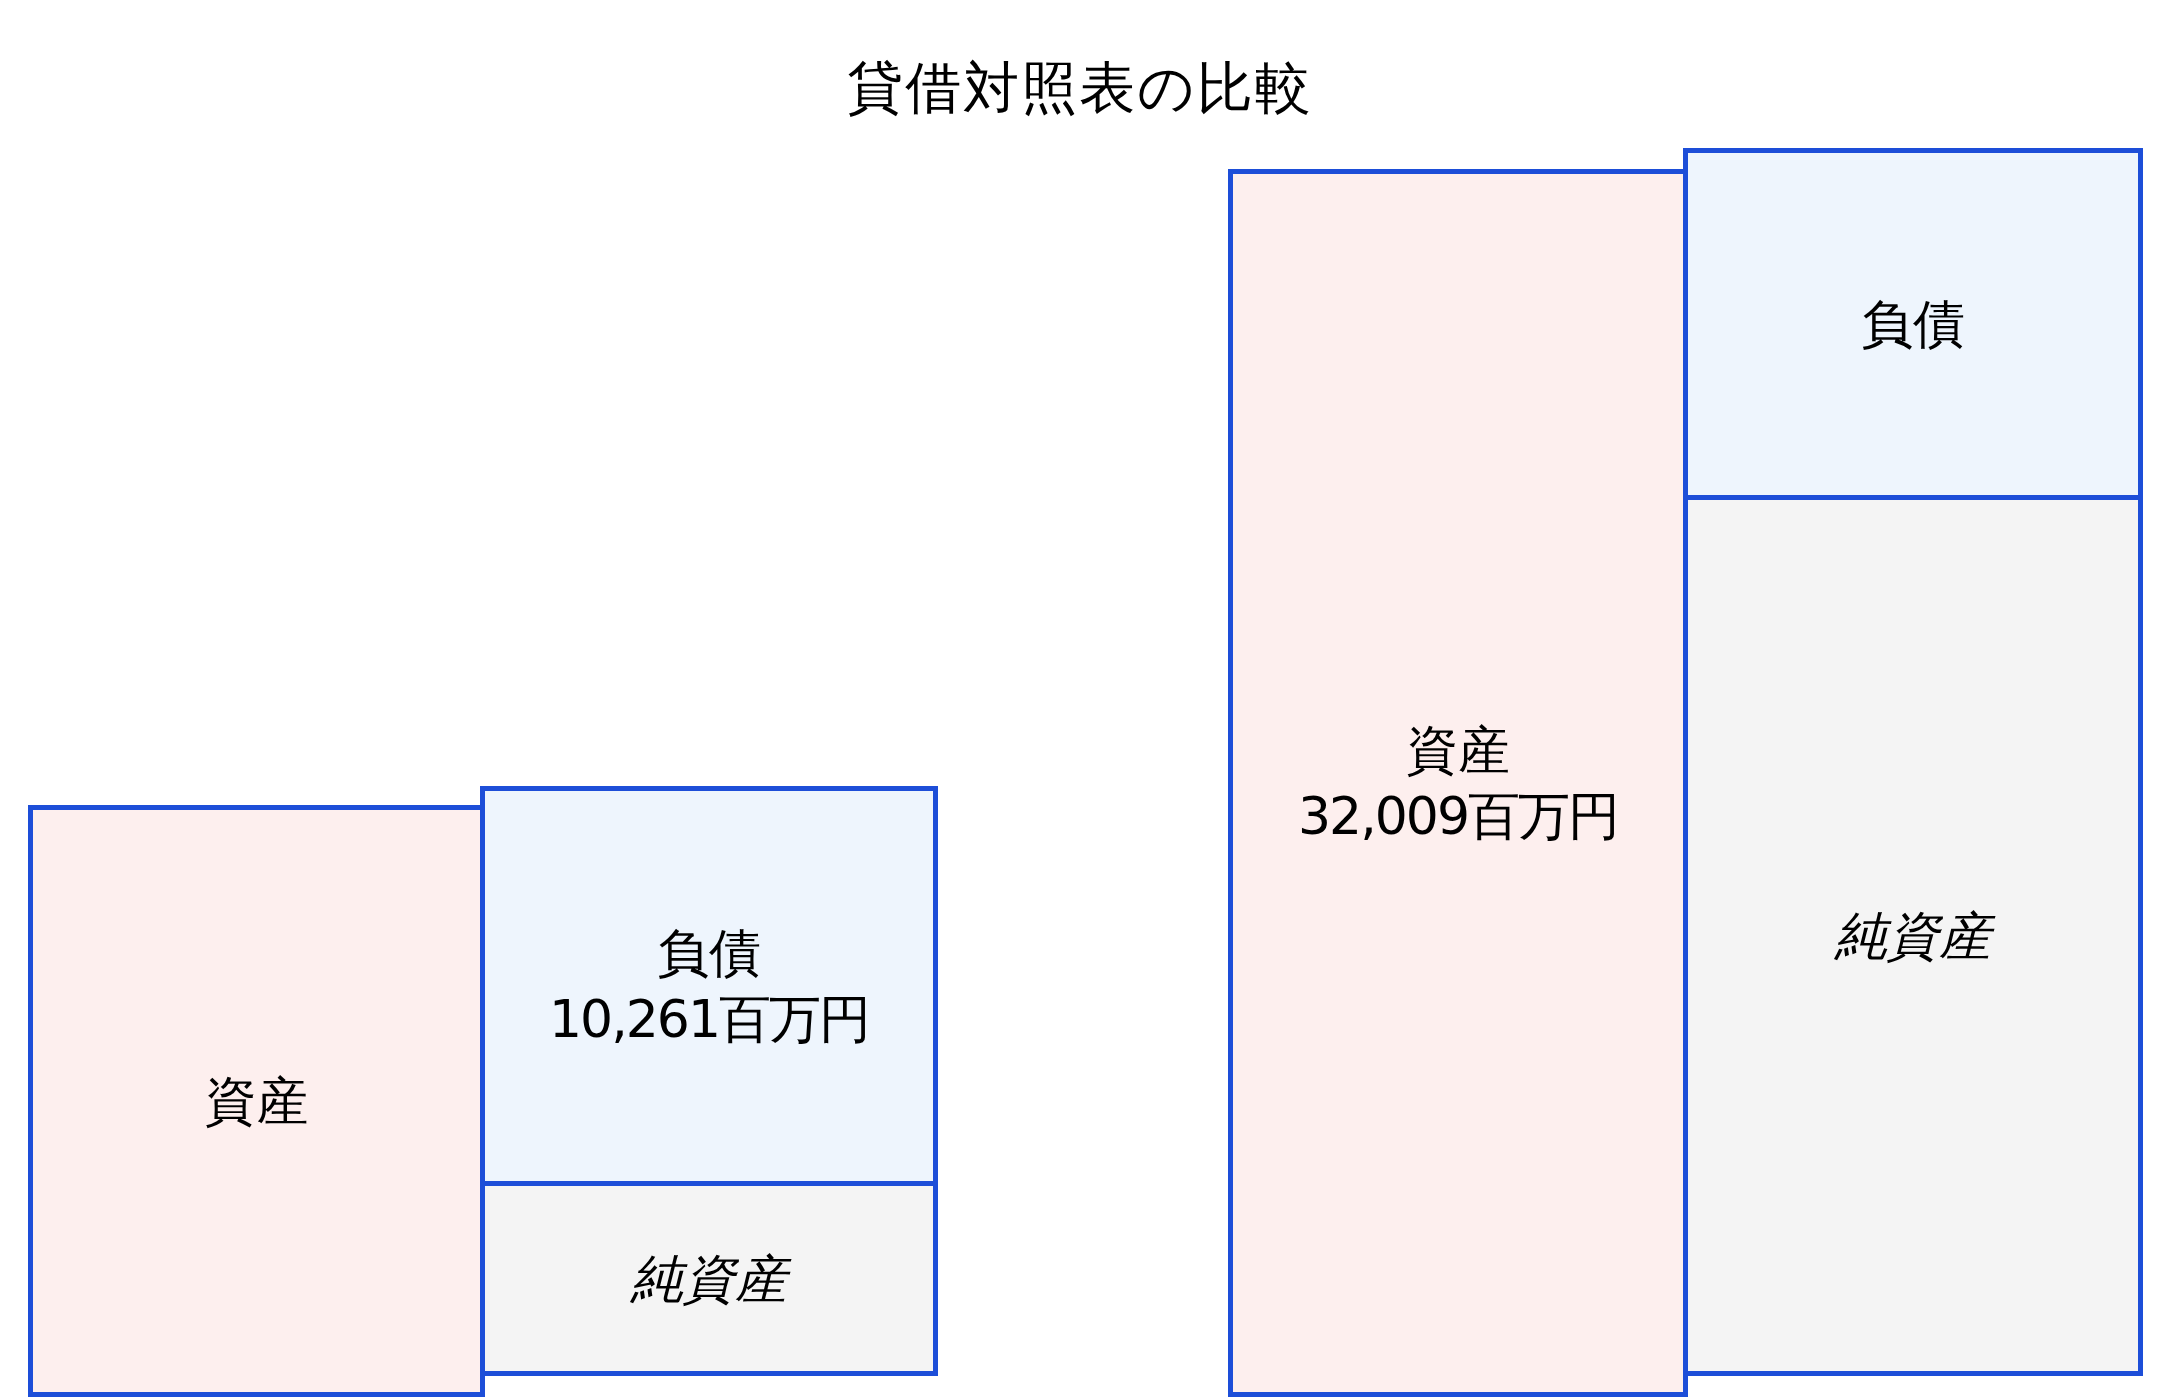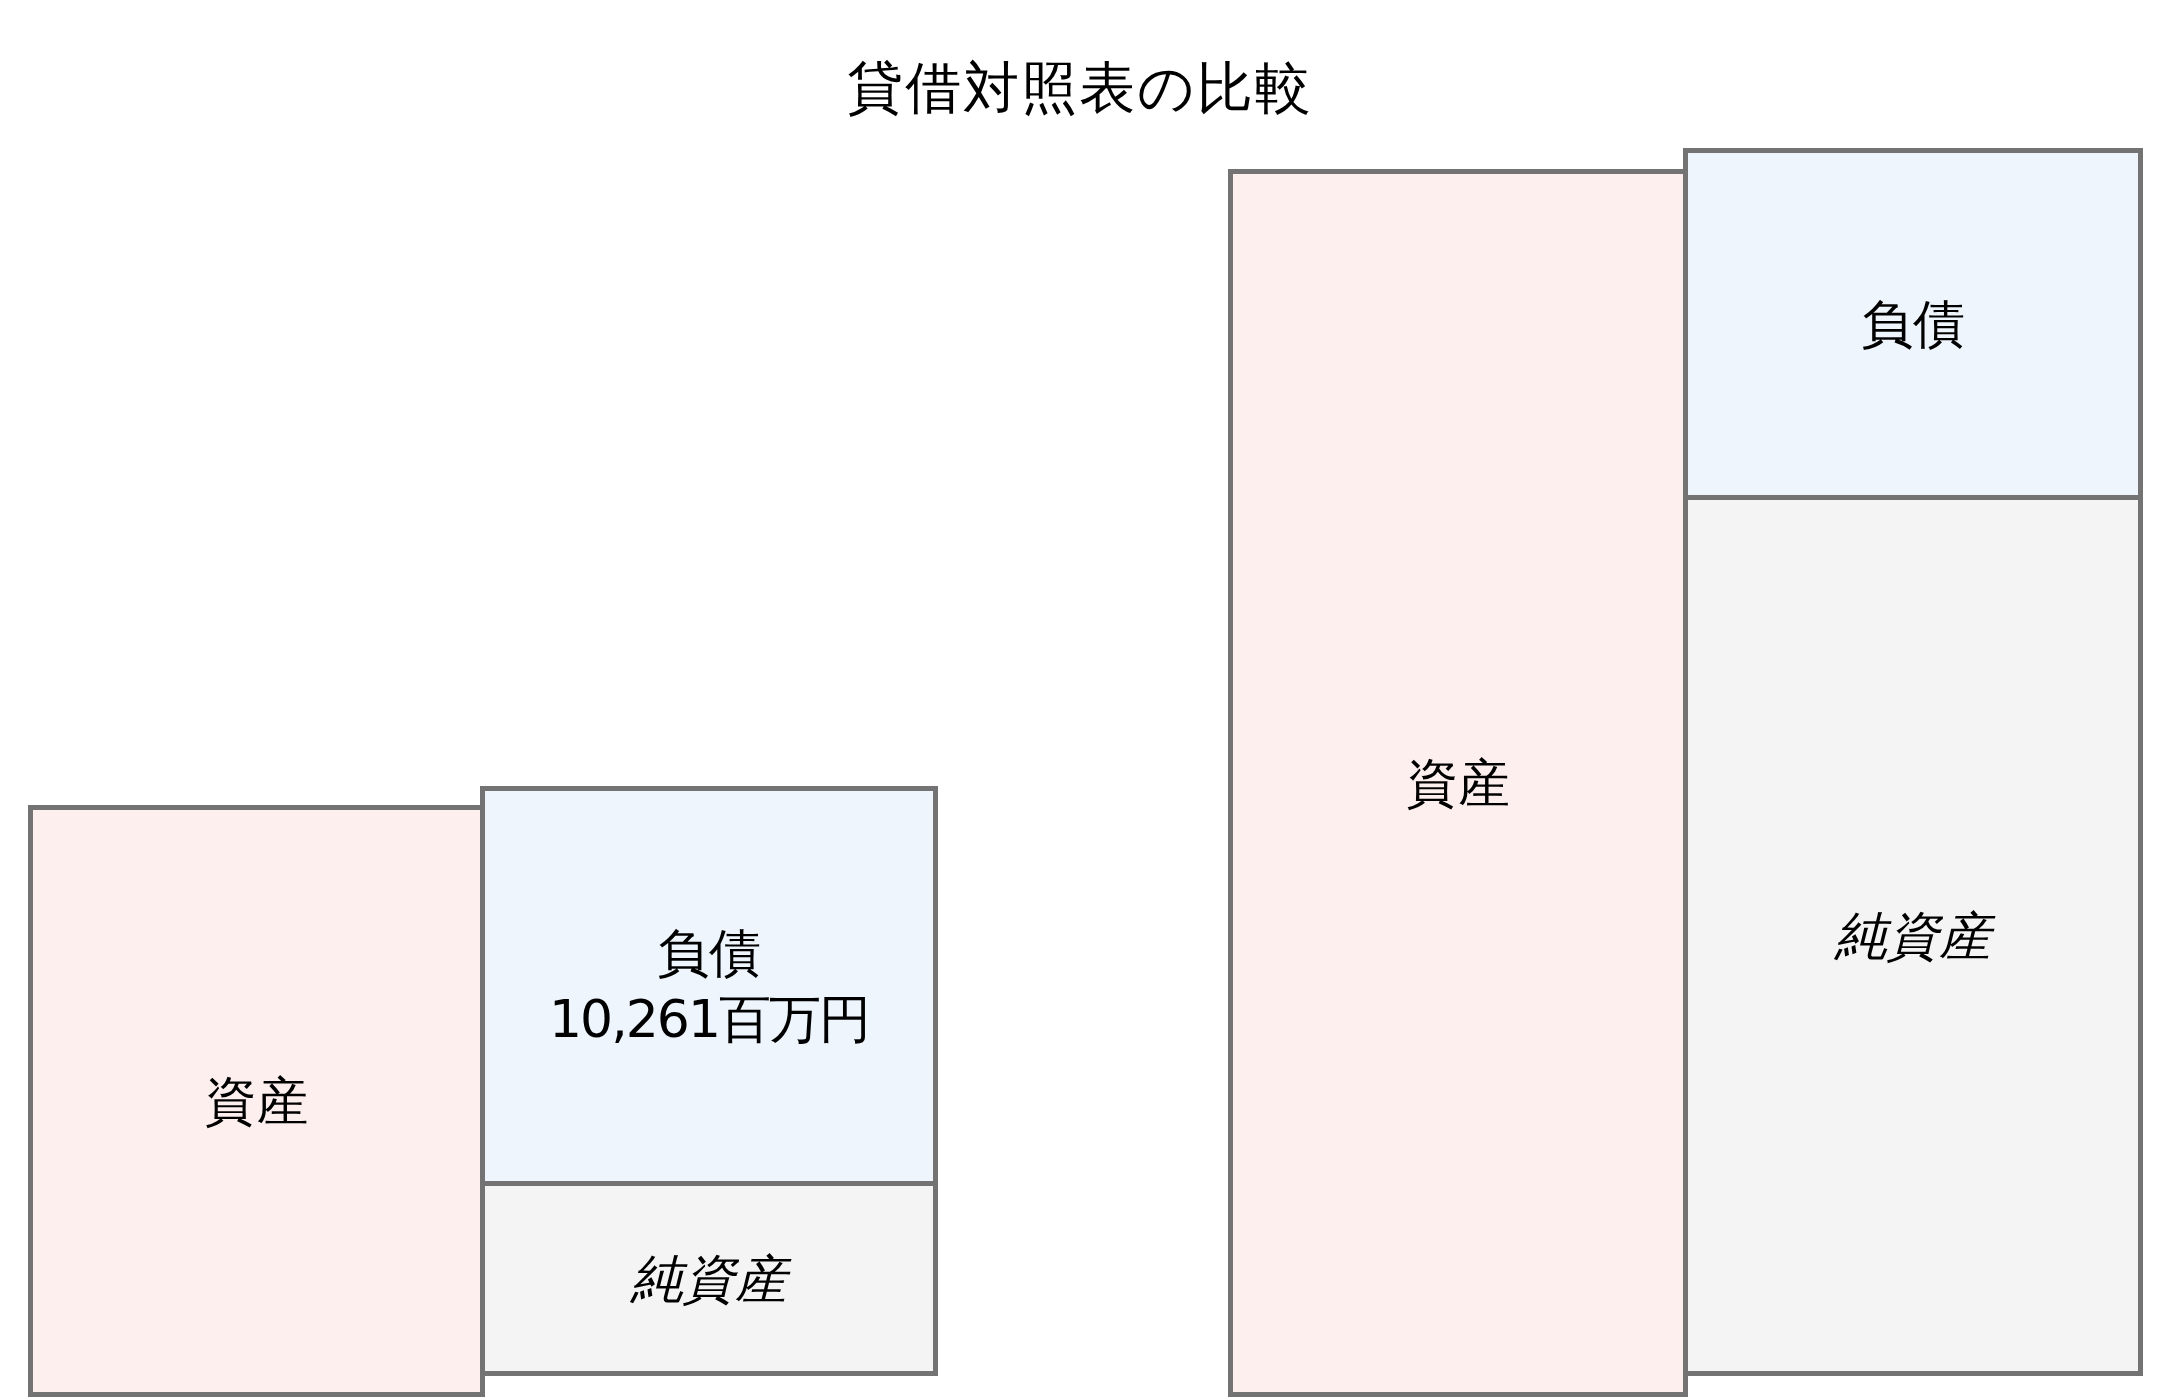--- a/index.html
+++ b/index.html
@@ -1,20 +1,20 @@
 <!DOCTYPE html>
 <html><head>
 <meta charset="utf-8">
 <style>
   html, body { margin: 0; padding: 0; background: #ffffff; }
   body { width: 2160px; height: 1399px; position: relative; overflow: hidden;
          font-family: "DejaVu Sans", "Liberation Sans", sans-serif; color: #000; }
   .title { position: absolute; left: 0; width: 2160px; top: 42px; text-align: center;
            font-size: 56px; line-height: 100px; letter-spacing: 2px; font-family: Liberation Mono, monospace; }
-  .cell { position: absolute; box-sizing: border-box; border: 5px solid #737373;
+  .cell { position: absolute; box-sizing: border-box; border: 5px solid #1d4ed8;
           display: flex; flex-direction: column; align-items: center; justify-content: center;
           text-align: center; }
   .cell .name { font-size: 52px; line-height: 66px; }
   .cell .amount { font-size: 52px; line-height: 66px; letter-spacing: -2px; }
   .assets { background: #fdefee; margin-top: 21px; }
   .liab { background: #eef5fd; }
   .equity { background: #f4f4f4; font-style: italic; }
 </style>
 </head>
 <body>
@@ -30,20 +30,21 @@
     <div class="amount">10,261百万円</div>
   </div>
   <div class="cell equity" style="left:480px; top:1181px; width:458px; height:195px;">
     <div class="name">純資産</div>
   </div>
 </div>
 
 <div>
   <div class="cell assets" style="left:1228px; top:148px; width:460px; height:1228px;">
     <div class="name">資産</div>
+    <div class="amount">32,009百万円</div>
   </div>
   <div class="cell liab" style="left:1683px; top:148px; width:460px; height:352px;">
     <div class="name">負債</div>
   </div>
   <div class="cell equity" style="left:1683px; top:495px; width:460px; height:881px;">
     <div class="name">純資産</div>
   </div>
 </div>
 
 </body></html>

